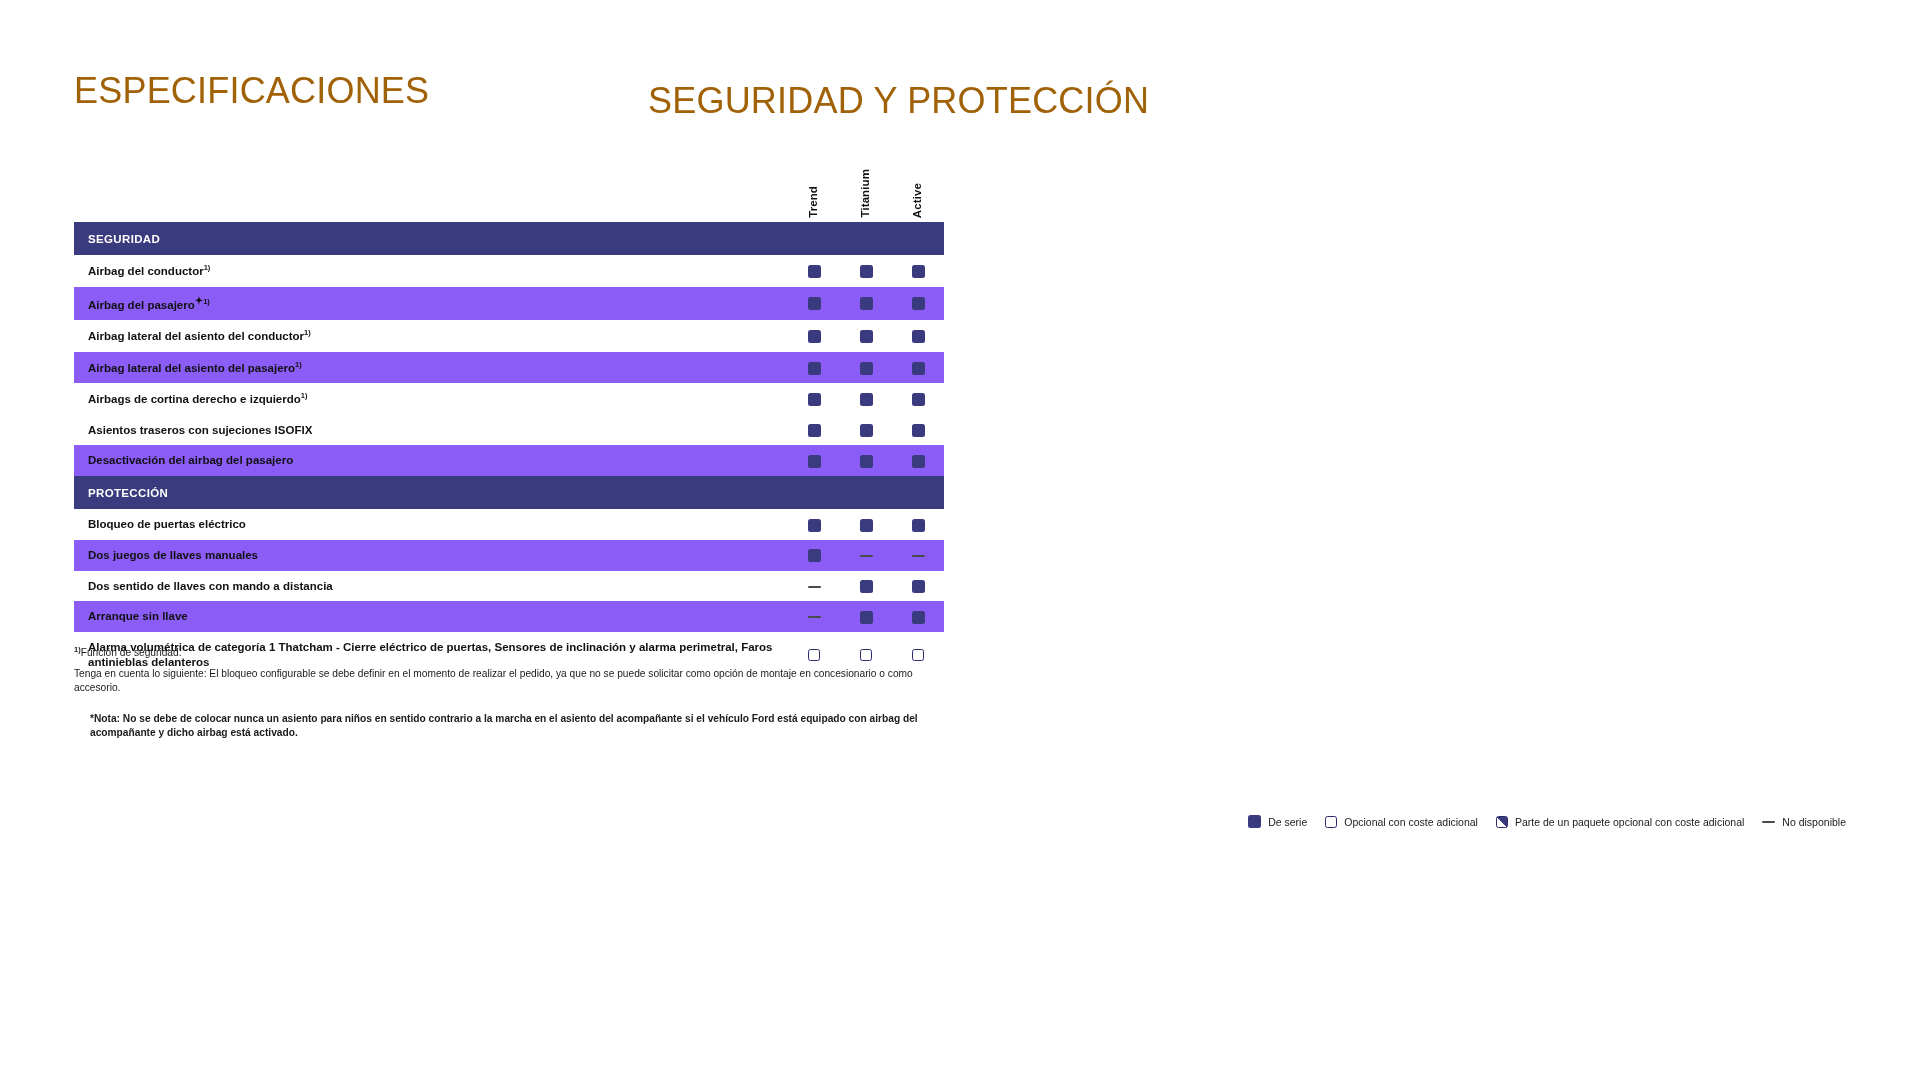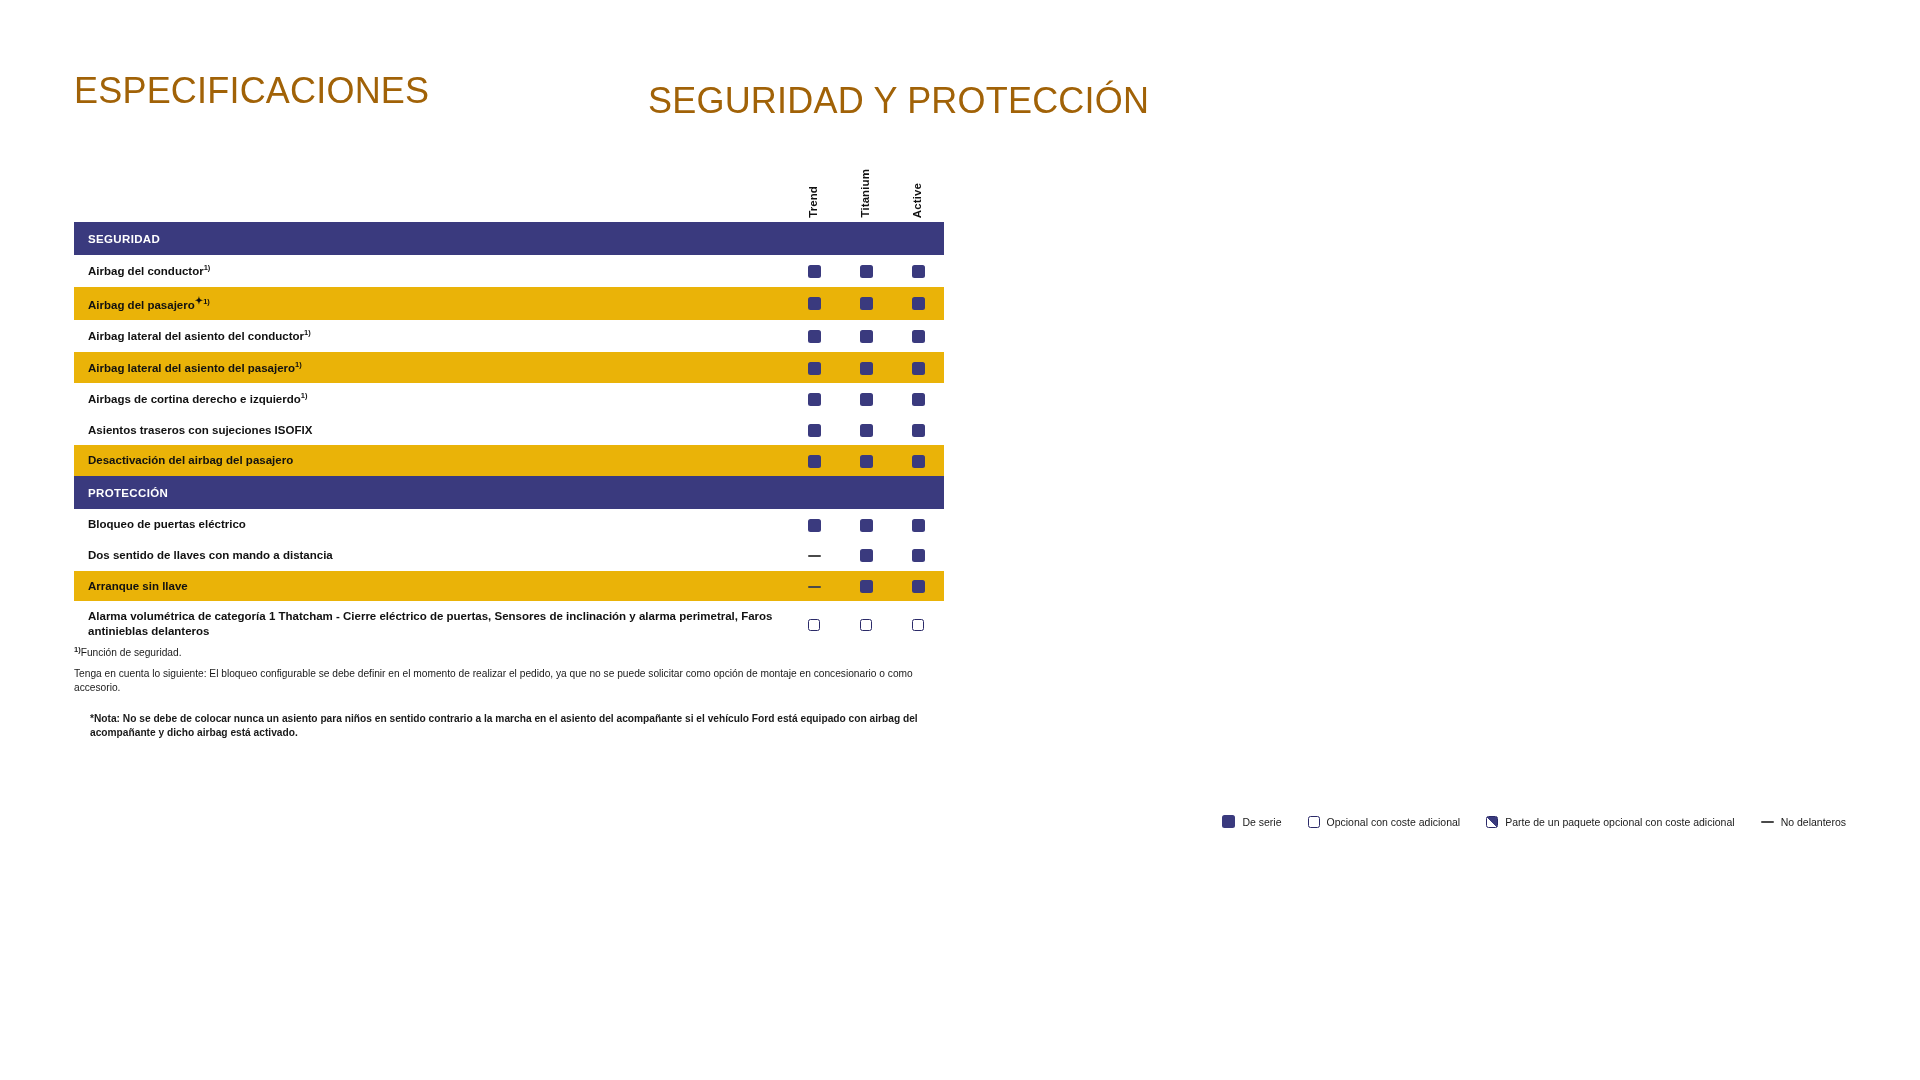--- a/index.html
+++ b/index.html
@@ -72,21 +72,21 @@
   tr.section td.sec-pad{padding:0;}
 
   tr.row td{
     font-size:11.5px;
     font-weight:bold;
     color:#111;
     padding:8px 0 8px 14px;
     line-height:1.28;
     vertical-align:middle;
   }
-  tr.row.alt td{background:#eab308;}
+  tr.row.alt td{background:#8b5cf6;}
   tr.row td.cell{
     padding:0;
     text-align:center;
     vertical-align:middle;
   }
 
   sup.fn{font-size:7.5px;font-weight:bold;vertical-align:super;}
   .star{font-size:10px;vertical-align:super;}
 
   
@@ -130,21 +130,21 @@
   .notes .l2{margin:0 0 1px 0;}
   .notes .l3{margin:16px;font-weight:bold;}
 
   
   .legend{
     position:absolute;
     right:74px;
     bottom:252px;
     display:flex;
     align-items:center;
-    gap:26px;
+    gap:18px;
     font-size:10.5px;
     color:#1a1a1a;
     white-space:nowrap;
   }
   .legend .item{display:flex;align-items:center;gap:7px;}
 </style>
 </head>
 <body>
 
 <div class="page">
@@ -224,20 +224,26 @@
             <td class="sec-pad"></td>
             <td class="sec-pad"></td>
             <td class="sec-pad"></td>
           </tr>
           <tr class="row">
             <td>Bloqueo de puertas eléctrico</td>
             <td class="cell"><span class="mk mk-std"></span></td>
             <td class="cell"><span class="mk mk-std"></span></td>
             <td class="cell"><span class="mk mk-std"></span></td>
           </tr>
+          <tr class="row alt">
+            <td>Dos juegos de llaves manuales</td>
+            <td class="cell"><span class="mk mk-std"></span></td>
+            <td class="cell"><span class="mk mk-na"></span></td>
+            <td class="cell"><span class="mk mk-na"></span></td>
+          </tr>
           <tr class="row">
             <td>Dos sentido de llaves con mando a distancia</td>
             <td class="cell"><span class="mk mk-na"></span></td>
             <td class="cell"><span class="mk mk-std"></span></td>
             <td class="cell"><span class="mk mk-std"></span></td>
           </tr>
           <tr class="row alt">
             <td>Arranque sin llave</td>
             <td class="cell"><span class="mk mk-na"></span></td>
             <td class="cell"><span class="mk mk-std"></span></td>
@@ -267,17 +273,17 @@
       <div class="item">
         <span class="mk mk-opt"></span>
         <span>Opcional con coste adicional</span>
       </div>
       <div class="item">
         <span class="mk mk-pkg"></span>
         <span>Parte de un paquete opcional con coste adicional</span>
       </div>
       <div class="item">
         <span class="mk mk-na"></span>
-        <span>No delanteros</span>
+        <span>No disponible</span>
       </div>
     </div>
 
 </div>
 
 </body></html>

